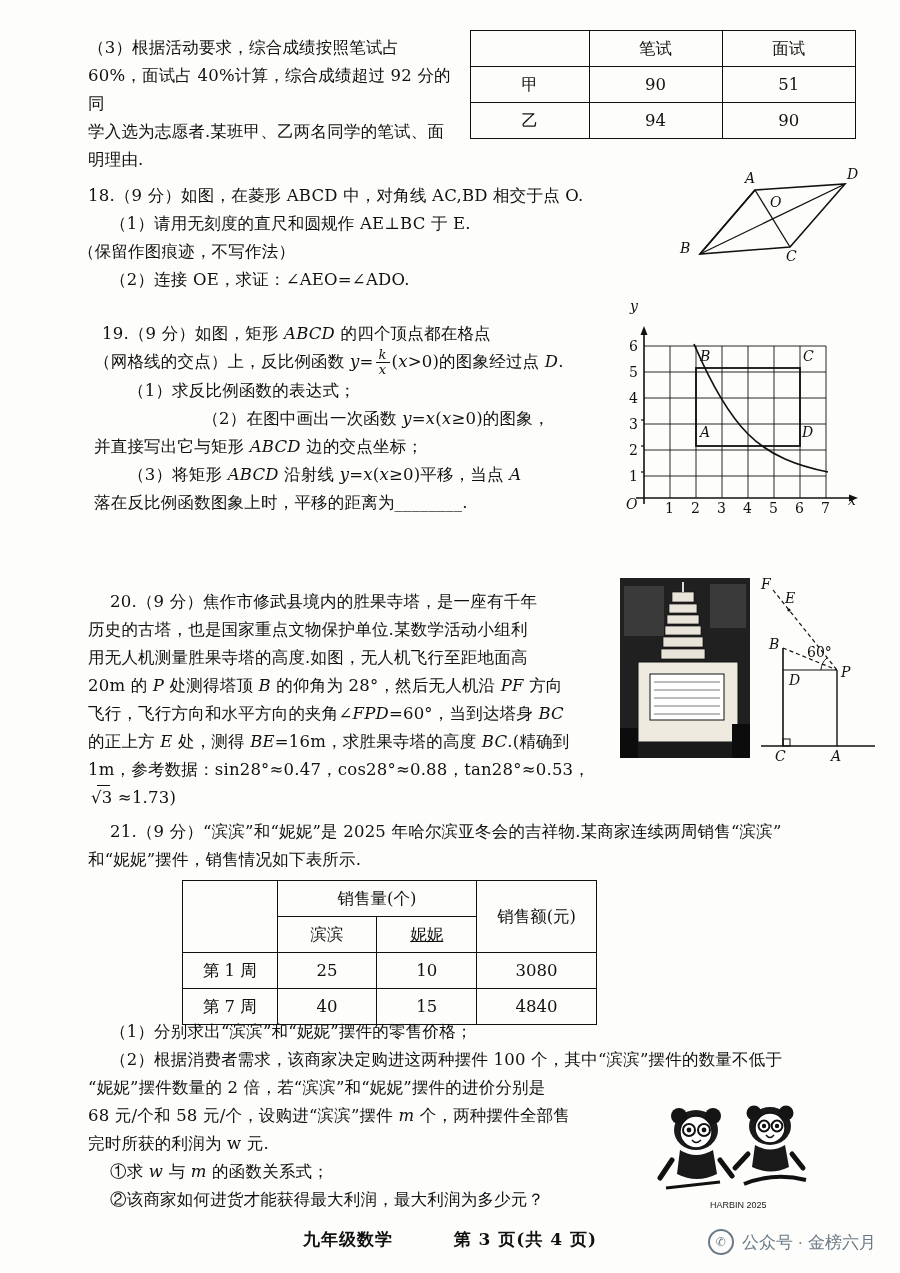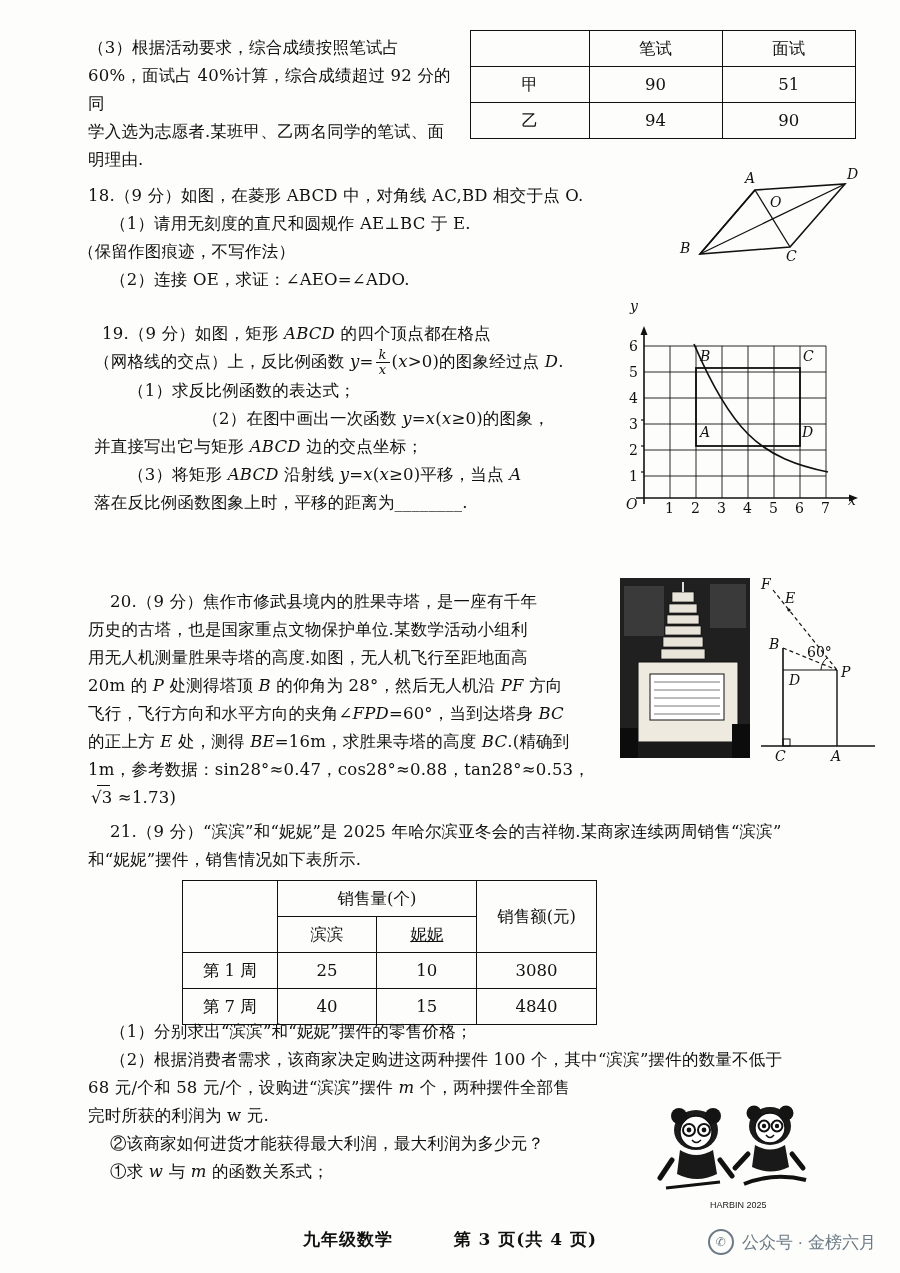--- a/index.html
+++ b/index.html
@@ -266,24 +266,25 @@
       <td>40</td>
       <td>15</td>
       <td>4840</td>
     </tr>
   </tbody>
     </table>
 
   <div class="blk txt" style="left:88px;top:1018px;width:740px;">
     <div style="text-indent:22px;">（1）分别求出“滨滨”和“妮妮”摆件的零售价格；</div>
     <div style="text-indent:22px;">（2）根据消费者需求，该商家决定购进这两种摆件 100 个，其中“滨滨”摆件的数量不低于</div>
+    <div style="width:560px;">“妮妮”摆件数量的 2 倍，若“滨滨”和“妮妮”摆件的进价分别是</div>
     <div style="width:560px;">68 元/个和 58 元/个，设购进“滨滨”摆件 <i>m</i> 个，两种摆件全部售</div>
     <div style="width:560px;">完时所获的利润为 w 元.</div>
+    <div style="text-indent:22px;">①求 <i>w</i> 与 <i>m</i> 的函数关系式；</div>
     <div style="text-indent:22px;">②该商家如何进货才能获得最大利润，最大利润为多少元？</div>
-    <div style="text-indent:22px;">①求 <i>w</i> 与 <i>m</i> 的函数关系式；</div>
   </div>
 
   <div class="fig" style="left:648px;top:1088px;width:180px;height:125px;">
     <svg width="180" height="125" viewBox="0 0 180 125">
 
       <g>
         <ellipse cx="48" cy="42" rx="22" ry="20" fill="#1b1b1b"></ellipse>
         <circle cx="48" cy="44" r="16" fill="#fff" stroke="#111" stroke-width="1.4"></circle>
         <circle cx="31" cy="28" r="8" fill="#141414"></circle>
         <circle cx="65" cy="28" r="8" fill="#141414"></circle>

